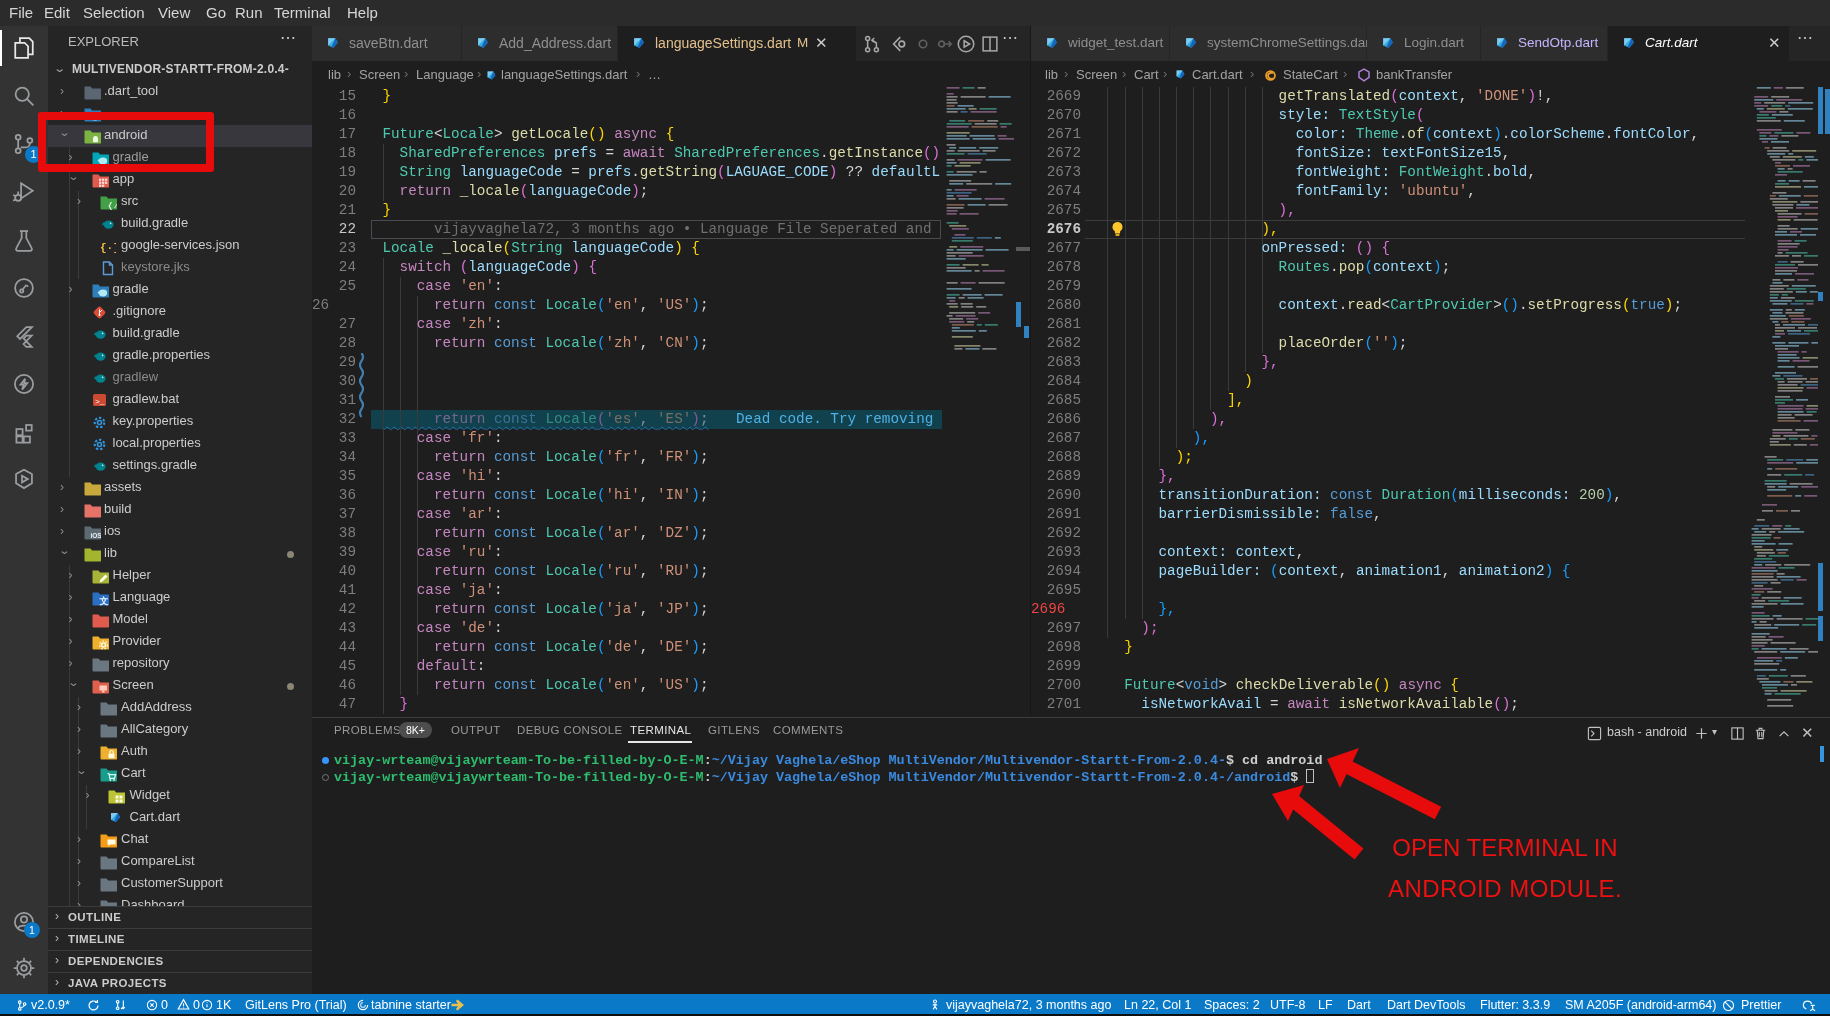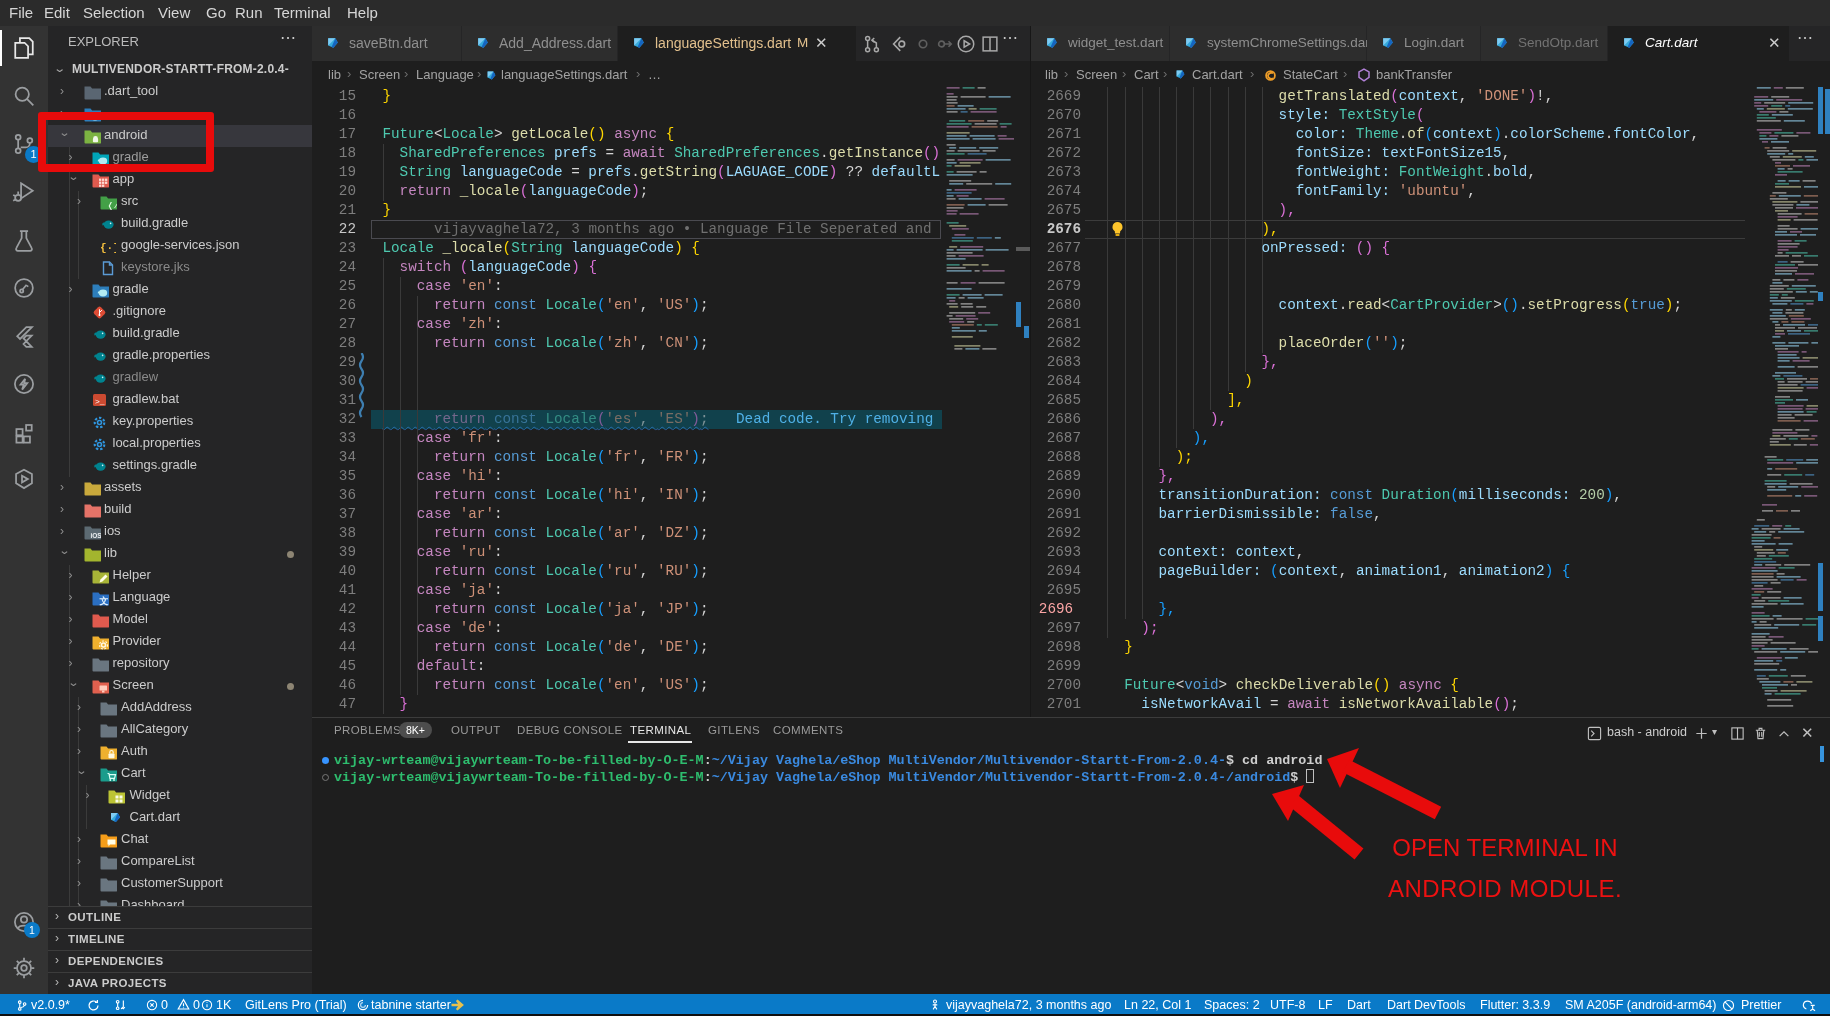--- a/index.html
+++ b/index.html
@@ -481,21 +481,21 @@
     </div>
     <div class="abs" style="left:1404px;top:35px;font-size:13.5px;color:#8f8f8f">Login.dart</div>
     <div class="abs" style="left:1481px;top:26px;width:126px;height:35px;background:#2d2d2d"></div>
     <div class="abs" style="left:1494px;top:35px">
       <svg width="16" height="16" viewBox="0 0 16 16">
         <path fill="#35aadc" d="M3.2 3.2h7.2l2.4 4.4-4.4 5.2-5.2-2.4z"></path>
         <path fill="#7ecbf2" d="M3.2 3.2h7.2L3.2 10.4z"></path>
         <path fill="#1565c0" d="M10.4 3.2l2.4 4.4-4.4 5.2-1.8-.8z"></path>
       </svg>
     </div>
-    <div class="abs" style="left:1518px;top:35px;font-size:13.5px;color:#737373">SendOtp.dart</div>
+    <div class="abs" style="left:1518px;top:35px;font-size:13.5px;color:#c4b5fd">SendOtp.dart</div>
     <div class="abs" style="left:1608px;top:26px;width:181px;height:35px;background:#1e1e1e"></div>
     <div class="abs" style="left:1621px;top:35px">
       <svg width="16" height="16" viewBox="0 0 16 16">
         <path fill="#35aadc" d="M3.2 3.2h7.2l2.4 4.4-4.4 5.2-5.2-2.4z"></path>
         <path fill="#7ecbf2" d="M3.2 3.2h7.2L3.2 10.4z"></path>
         <path fill="#1565c0" d="M10.4 3.2l2.4 4.4-4.4 5.2-1.8-.8z"></path>
       </svg>
     </div>
     <div class="abs" style="left:1645px;top:35px;font-size:13.5px;font-style:italic;color:#ffffff">Cart.dart</div>
     <div class="abs" style="left:1768px;top:34px;font-size:15px;color:#cccccc">✕</div>
@@ -592,21 +592,21 @@
     <div class="abs mono" style="left:312px;top:181.5px;width:44px;text-align:right;color:#7e7e7e">20</div>
     <div class="abs mono" style="left:382.4px;top:181.5px;width:559px;overflow:hidden"><span class="w">  </span><span class="k">return</span><span class="w"> </span><span class="f">_locale</span><span class="g1">(</span><span class="v">languageCode</span><span class="g1">)</span><span class="w">;</span></div>
     <div class="abs mono" style="left:312px;top:200.5px;width:44px;text-align:right;color:#7e7e7e">21</div>
     <div class="abs mono" style="left:382.4px;top:200.5px;width:559px;overflow:hidden"><span class="g0">}</span></div>
     <div class="abs mono" style="left:312px;top:238.5px;width:44px;text-align:right;color:#7e7e7e">23</div>
     <div class="abs mono" style="left:382.4px;top:238.5px;width:559px;overflow:hidden"><span class="t">Locale</span><span class="w"> </span><span class="f">_locale</span><span class="g0">(</span><span class="t">String</span><span class="w"> </span><span class="v">languageCode</span><span class="g0">)</span><span class="w"> </span><span class="g0">{</span></div>
     <div class="abs mono" style="left:312px;top:257.5px;width:44px;text-align:right;color:#7e7e7e">24</div>
     <div class="abs mono" style="left:382.4px;top:257.5px;width:559px;overflow:hidden"><span class="w">  </span><span class="k">switch</span><span class="w"> </span><span class="g1">(</span><span class="v">languageCode</span><span class="g1">)</span><span class="w"> </span><span class="g1">{</span></div>
     <div class="abs mono" style="left:312px;top:276.5px;width:44px;text-align:right;color:#7e7e7e">25</div>
     <div class="abs mono" style="left:382.4px;top:276.5px;width:559px;overflow:hidden"><span class="w">    </span><span class="k">case</span><span class="w"> </span><span class="s">'en'</span><span class="w">:</span></div>
-    <div class="abs mono" style="left:312px;top:295.5px;width:44px;text-align:right;color:#7e7e7e">26</div>
+    <div class="abs mono" style="left:312px;top:295.5px;width:44px;text-align:left;color:#7e7e7e">26</div>
     <div class="abs mono" style="left:382.4px;top:295.5px;width:559px;overflow:hidden"><span class="w">      </span><span class="k">return</span><span class="w"> </span><span class="c">const</span><span class="w"> </span><span class="t">Locale</span><span class="g2">(</span><span class="s">'en'</span><span class="w">, </span><span class="s">'US'</span><span class="g2">)</span><span class="w">;</span></div>
     <div class="abs mono" style="left:312px;top:314.5px;width:44px;text-align:right;color:#7e7e7e">27</div>
     <div class="abs mono" style="left:382.4px;top:314.5px;width:559px;overflow:hidden"><span class="w">    </span><span class="k">case</span><span class="w"> </span><span class="s">'zh'</span><span class="w">:</span></div>
     <div class="abs mono" style="left:312px;top:333.5px;width:44px;text-align:right;color:#7e7e7e">28</div>
     <div class="abs mono" style="left:382.4px;top:333.5px;width:559px;overflow:hidden"><span class="w">      </span><span class="k">return</span><span class="w"> </span><span class="c">const</span><span class="w"> </span><span class="t">Locale</span><span class="g2">(</span><span class="s">'zh'</span><span class="w">, </span><span class="s">'CN'</span><span class="g2">)</span><span class="w">;</span></div>
     <div class="abs mono" style="left:312px;top:352.5px;width:44px;text-align:right;color:#7e7e7e">29</div>
     <div class="abs mono" style="left:312px;top:371.5px;width:44px;text-align:right;color:#7e7e7e">30</div>
     <div class="abs mono" style="left:312px;top:390.5px;width:44px;text-align:right;color:#7e7e7e">31</div>
     <div class="abs mono" style="left:312px;top:428.5px;width:44px;text-align:right;color:#7e7e7e">33</div>
     <div class="abs mono" style="left:382.4px;top:428.5px;width:559px;overflow:hidden"><span class="w">    </span><span class="k">case</span><span class="w"> </span><span class="s">'fr'</span><span class="w">:</span></div>
@@ -667,20 +667,21 @@
     <div class="abs mono" style="left:1107px;top:162.5px;width:638px;overflow:hidden"><span class="w">                      </span><span class="v">fontWeight:</span><span class="w"> </span><span class="t">FontWeight</span><span class="w">.</span><span class="v">bold</span><span class="w">,</span></div>
     <div class="abs mono" style="left:1031px;top:181.5px;width:50px;text-align:right;color:#7e7e7e">2674</div>
     <div class="abs mono" style="left:1107px;top:181.5px;width:638px;overflow:hidden"><span class="w">                      </span><span class="v">fontFamily:</span><span class="w"> </span><span class="s">'ubuntu'</span><span class="w">,</span></div>
     <div class="abs mono" style="left:1031px;top:200.5px;width:50px;text-align:right;color:#7e7e7e">2675</div>
     <div class="abs mono" style="left:1107px;top:200.5px;width:638px;overflow:hidden"><span class="w">                    </span><span class="g1">),</span></div>
     <div class="abs mono" style="left:1031px;top:219.5px;width:50px;text-align:right;color:#c8c8c8;font-weight:bold">2676</div>
     <div class="abs mono" style="left:1107px;top:219.5px;width:638px;overflow:hidden"><span class="w">                  </span><span class="g0">),</span></div>
     <div class="abs mono" style="left:1031px;top:238.5px;width:50px;text-align:right;color:#7e7e7e">2677</div>
     <div class="abs mono" style="left:1107px;top:238.5px;width:638px;overflow:hidden"><span class="w">                  </span><span class="v">onPressed:</span><span class="w"> </span><span class="g1">()</span><span class="w"> </span><span class="g1">{</span></div>
     <div class="abs mono" style="left:1031px;top:257.5px;width:50px;text-align:right;color:#7e7e7e">2678</div>
+    <div class="abs mono" style="left:1107px;top:257.5px;width:638px;overflow:hidden"><span class="w">                    </span><span class="t">Routes</span><span class="w">.</span><span class="f">pop</span><span class="g2">(</span><span class="v">context</span><span class="g2">)</span><span class="w">;</span></div>
     <div class="abs mono" style="left:1031px;top:276.5px;width:50px;text-align:right;color:#7e7e7e">2679</div>
     <div class="abs mono" style="left:1031px;top:295.5px;width:50px;text-align:right;color:#7e7e7e">2680</div>
     <div class="abs mono" style="left:1107px;top:295.5px;width:638px;overflow:hidden"><span class="w">                    </span><span class="v">context</span><span class="w">.</span><span class="f">read</span><span class="w">&lt;</span><span class="t">CartProvider</span><span class="w">&gt;</span><span class="g2">()</span><span class="w">.</span><span class="f">setProgress</span><span class="g0">(</span><span class="c">true</span><span class="g0">)</span><span class="w">;</span></div>
     <div class="abs mono" style="left:1031px;top:314.5px;width:50px;text-align:right;color:#7e7e7e">2681</div>
     <div class="abs mono" style="left:1031px;top:333.5px;width:50px;text-align:right;color:#7e7e7e">2682</div>
     <div class="abs mono" style="left:1107px;top:333.5px;width:638px;overflow:hidden"><span class="w">                    </span><span class="f">placeOrder</span><span class="g2">(</span><span class="s">''</span><span class="g2">)</span><span class="w">;</span></div>
     <div class="abs mono" style="left:1031px;top:352.5px;width:50px;text-align:right;color:#7e7e7e">2683</div>
     <div class="abs mono" style="left:1107px;top:352.5px;width:638px;overflow:hidden"><span class="w">                  </span><span class="g1">},</span></div>
     <div class="abs mono" style="left:1031px;top:371.5px;width:50px;text-align:right;color:#7e7e7e">2684</div>
     <div class="abs mono" style="left:1107px;top:371.5px;width:638px;overflow:hidden"><span class="w">                </span><span class="g0">)</span></div>
@@ -697,21 +698,21 @@
     <div class="abs mono" style="left:1031px;top:485.5px;width:50px;text-align:right;color:#7e7e7e">2690</div>
     <div class="abs mono" style="left:1107px;top:485.5px;width:638px;overflow:hidden"><span class="w">      </span><span class="v">transitionDuration:</span><span class="w"> </span><span class="c">const</span><span class="w"> </span><span class="t">Duration</span><span class="g2">(</span><span class="v">milliseconds:</span><span class="w"> </span><span class="n">200</span><span class="g2">)</span><span class="w">,</span></div>
     <div class="abs mono" style="left:1031px;top:504.5px;width:50px;text-align:right;color:#7e7e7e">2691</div>
     <div class="abs mono" style="left:1107px;top:504.5px;width:638px;overflow:hidden"><span class="w">      </span><span class="v">barrierDismissible:</span><span class="w"> </span><span class="c">false</span><span class="w">,</span></div>
     <div class="abs mono" style="left:1031px;top:523.5px;width:50px;text-align:right;color:#7e7e7e">2692</div>
     <div class="abs mono" style="left:1031px;top:542.5px;width:50px;text-align:right;color:#7e7e7e">2693</div>
     <div class="abs mono" style="left:1107px;top:542.5px;width:638px;overflow:hidden"><span class="w">      </span><span class="v">context:</span><span class="w"> </span><span class="v">context</span><span class="w">,</span></div>
     <div class="abs mono" style="left:1031px;top:561.5px;width:50px;text-align:right;color:#7e7e7e">2694</div>
     <div class="abs mono" style="left:1107px;top:561.5px;width:638px;overflow:hidden"><span class="w">      </span><span class="v">pageBuilder:</span><span class="w"> </span><span class="g2">(</span><span class="v">context</span><span class="w">, </span><span class="v">animation1</span><span class="w">, </span><span class="v">animation2</span><span class="g2">)</span><span class="w"> </span><span class="g2">{</span></div>
     <div class="abs mono" style="left:1031px;top:580.5px;width:50px;text-align:right;color:#7e7e7e">2695</div>
-    <div class="abs mono" style="left:1031px;top:599.5px;width:50px;text-align:center;color:#fca5a5">2696</div>
+    <div class="abs mono" style="left:1031px;top:599.5px;width:50px;text-align:left;color:#ef4444">2696</div>
     <div class="abs mono" style="left:1107px;top:599.5px;width:638px;overflow:hidden"><span class="w">      </span><span class="g2">},</span></div>
     <div class="abs mono" style="left:1031px;top:618.5px;width:50px;text-align:right;color:#7e7e7e">2697</div>
     <div class="abs mono" style="left:1107px;top:618.5px;width:638px;overflow:hidden"><span class="w">    </span><span class="g1">);</span></div>
     <div class="abs mono" style="left:1031px;top:637.5px;width:50px;text-align:right;color:#7e7e7e">2698</div>
     <div class="abs mono" style="left:1107px;top:637.5px;width:638px;overflow:hidden"><span class="w">  </span><span class="g0">}</span></div>
     <div class="abs mono" style="left:1031px;top:656.5px;width:50px;text-align:right;color:#7e7e7e">2699</div>
     <div class="abs mono" style="left:1031px;top:675.5px;width:50px;text-align:right;color:#7e7e7e">2700</div>
     <div class="abs mono" style="left:1107px;top:675.5px;width:638px;overflow:hidden"><span class="w">  </span><span class="t">Future</span><span class="w">&lt;</span><span class="c">void</span><span class="w">&gt;</span><span class="w"> </span><span class="f">checkDeliverable</span><span class="g0">()</span><span class="w"> </span><span class="k">async</span><span class="w"> </span><span class="g0">{</span></div>
     <div class="abs mono" style="left:1031px;top:694.5px;width:50px;text-align:right;color:#7e7e7e">2701</div>
     <div class="abs mono" style="left:1107px;top:694.5px;width:638px;overflow:hidden"><span class="w">    </span><span class="v">isNetworkAvail</span><span class="w"> = </span><span class="k">await</span><span class="w"> </span><span class="f">isNetworkAvailable</span><span class="g1">()</span><span class="w">;</span></div>

